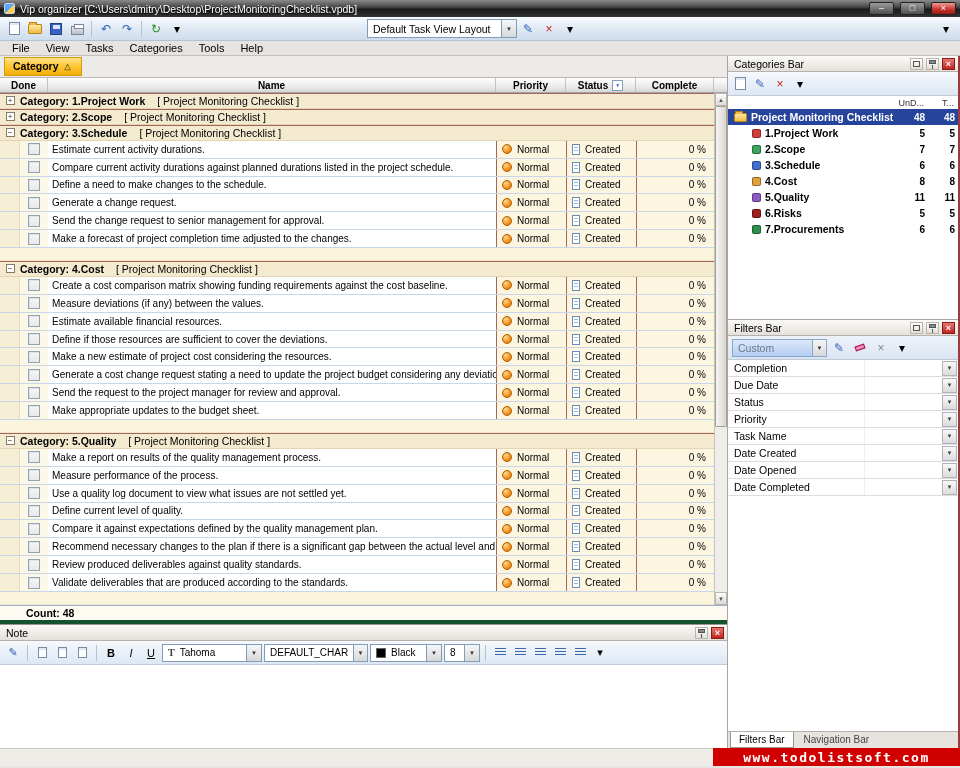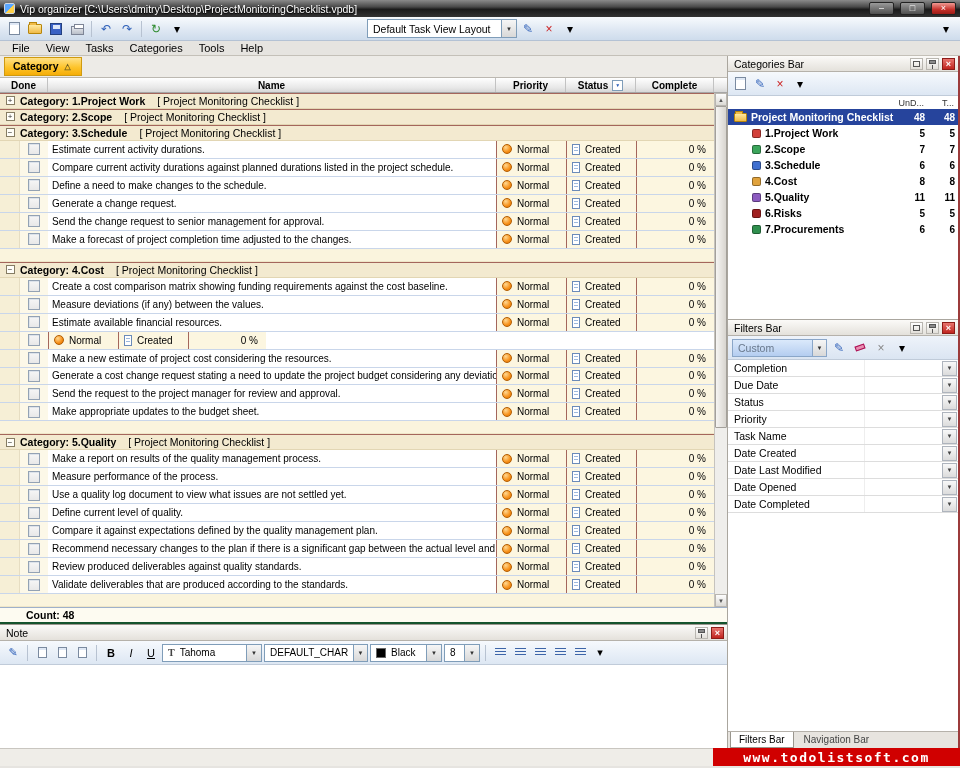--- a/index.html
+++ b/index.html
@@ -34,21 +34,21 @@
   
   .menubar{height:15px;background:linear-gradient(#fdfcfb,#ecule 60%,#e9e6e0);border-bottom:1px solid #c4c0b8;display:flex;align-items:center;padding-left:4px;}
   .menu-item{padding:1px 8px;font-size:11px;}
 
   
   .content{display:flex;height:692px;}
   .left-col{width:727px;display:flex;flex-direction:column;}
   .sidebar{width:281px;display:flex;flex-direction:column;border-left:1px solid #aaa69e;border-right:2px solid #9c3b3b;background:#f1efec;}
 
   
-  .grid{height:568px;display:flex;flex-direction:column;border-bottom:2px solid #14532d;background:#a3a3a3;}
+  .grid{height:568px;display:flex;flex-direction:column;border-bottom:4px solid #14532d;background:#a3a3a3;}
   .groupby-bar{height:22px;background:#edebe7;border-bottom:1px solid #bcb8b1;display:flex;align-items:flex-end;}
   .gb-tab{display:inline-flex;align-items:center;gap:6px;margin:0 0 1px 4px;padding:2px 10px 3px 8px;background:linear-gradient(#ffe187,#fdc42c 55%,#f5ad08);border:1px solid #cf9a10;font-weight:bold;font-size:10.5px;}
   .gb-sort{font-size:8px;color:#6b5b20;}
   .colheader-row{height:15px;display:flex;background:linear-gradient(#fff,#e7e7e7 70%,#d7d7d7);border-bottom:1px solid #a6a6a6;font-weight:bold;font-size:10px;}
   .col-h{display:flex;align-items:center;border-right:1px solid #c2c2c2;padding:0 3px;}
   .col-done{width:48px;justify-content:center;}
   .col-name{width:448px;justify-content:center;}
   .col-priority{width:70px;justify-content:center;}
   .col-status{width:70px;justify-content:center;gap:4px;}
   .col-complete{width:78px;justify-content:center;}
@@ -349,20 +349,21 @@
               <div class="cell cell-name">Estimate available financial resources.</div>
               <div class="cell cell-priority"><div class="priority-icon"></div>Normal</div>
               <div class="cell cell-status"><div class="status-icon"></div>Created</div>
               <div class="cell cell-complete">0 %</div>
             </div>
             <div class="task-row">
               <div class="gutter"></div>
               <div class="cell cell-done">
                 <div class="checkbox"></div>
               </div>
+              <div class="cell cell-name">Define if those resources are sufficient to cover the deviations.</div>
               <div class="cell cell-priority"><div class="priority-icon"></div>Normal</div>
               <div class="cell cell-status"><div class="status-icon"></div>Created</div>
               <div class="cell cell-complete">0 %</div>
             </div>
             <div class="task-row">
               <div class="gutter"></div>
               <div class="cell cell-done">
                 <div class="checkbox"></div>
               </div>
               <div class="cell cell-name">Make a new estimate of project cost considering the resources.</div>
@@ -697,25 +698,20 @@
             <div class="filter-label">Task Name</div>
             <div class="filter-blank"></div>
             <div class="combo-arrow">▼</div>
           </div>
           <div class="filter-row">
             <div class="filter-label">Date Created</div>
             <div class="filter-blank"></div>
             <div class="combo-arrow">▼</div>
           </div>
           <div class="filter-row">
-            <div class="filter-label">Date Last Modified</div>
-            <div class="filter-blank"></div>
-            <div class="combo-arrow">▼</div>
-          </div>
-          <div class="filter-row">
             <div class="filter-label">Date Opened</div>
             <div class="filter-blank"></div>
             <div class="combo-arrow">▼</div>
           </div>
           <div class="filter-row">
             <div class="filter-label">Date Completed</div>
             <div class="filter-blank"></div>
             <div class="combo-arrow">▼</div>
           </div>
         </div>

